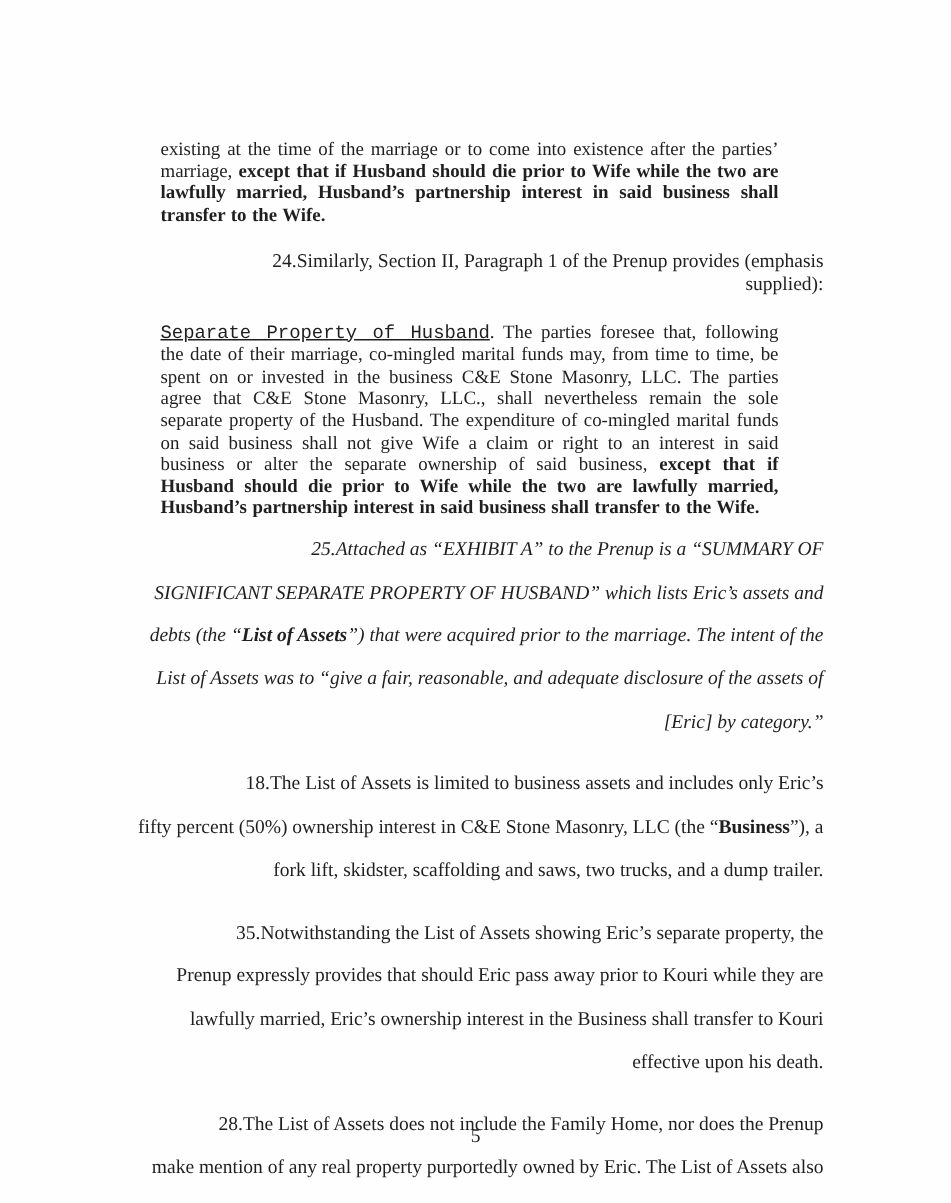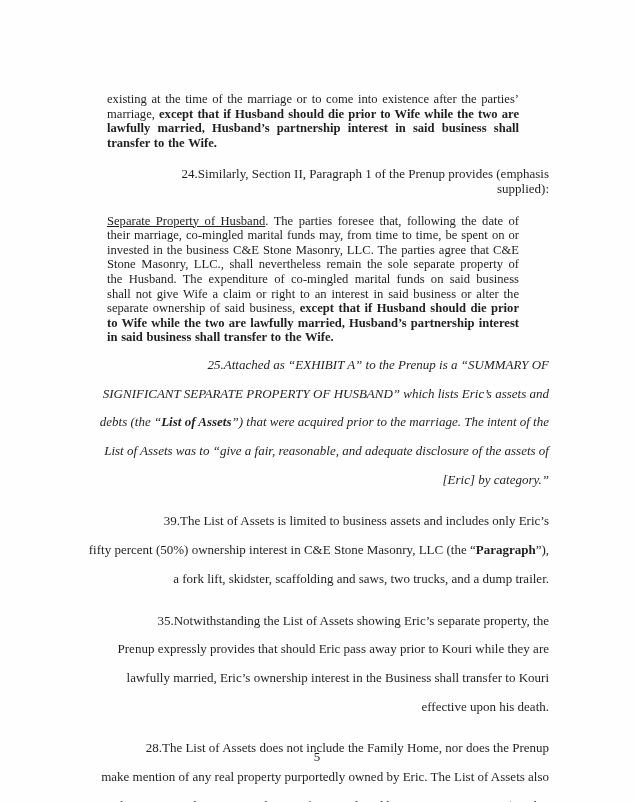--- a/index.html
+++ b/index.html
@@ -44,21 +44,21 @@
     margin-top: 17px;
     margin-bottom: 17px;
   }
   .numbered-para.first-body { margin-top: 6px; font-style: italic; }
   .para-num {
     display: inline-block;
     width: 45px;
     text-indent: 0;
   }
   .bold { font-weight: bold; }
-  .underline { text-decoration: underline; }
+  .underline { text-decoration: underline; font-family: Liberation Mono, monospace; }
   .footer-page-number {
     position: absolute;
     top: 749px;
     left: 0;
     width: 100%;
     text-align: center;
     font-size: 13px;
     line-height: 15px;
   }
 </style>
@@ -69,21 +69,21 @@
   <div class="content">
 
     <p class="blockquote"><span>existing at the time of the marriage or to come into existence after the parties’ marriage, </span><span class="bold">except that if Husband should die prior to Wife while the two are lawfully married, Husband’s partnership interest in said business shall transfer to the Wife.</span></p>
 
     <p class="numbered-para single"><span class="para-num">24.</span><span>Similarly, Section II, Paragraph 1 of the Prenup provides (emphasis supplied):</span></p>
 
     <p class="blockquote"><span class="underline">Separate Property of Husband</span><span>.  The parties foresee that, following the date of their marriage, co-mingled marital funds may, from time to time, be spent on or invested in the business C&amp;E Stone Masonry, LLC.  The parties agree that C&amp;E Stone Masonry, LLC., shall nevertheless remain the sole separate property of the Husband.  The expenditure of co-mingled marital funds on said business shall not give Wife a claim or right to an interest in said business or alter the separate ownership of said business, </span><span class="bold">except that if Husband should die prior to Wife while the two are lawfully married, Husband’s partnership interest in said business shall transfer to the Wife.</span></p>
 
     <p class="numbered-para first-body"><span class="para-num">25.</span><span>Attached as “EXHIBIT A” to the Prenup is a “SUMMARY OF SIGNIFICANT SEPARATE PROPERTY OF HUSBAND” which lists Eric’s assets and debts (the “</span><span class="bold">List of Assets</span><span>”) that were acquired prior to the marriage.  The intent of the List of Assets was to “give a fair, reasonable, and adequate disclosure of the assets of [Eric] by category.”</span></p>
 
-    <p class="numbered-para"><span class="para-num">39.</span><span>The List of Assets is limited to business assets and includes only Eric’s fifty percent (50%) ownership interest in C&amp;E Stone Masonry, LLC (the “</span><span class="bold">Paragraph</span><span>”), a fork lift, skidster, scaffolding and saws, two trucks, and a dump trailer.</span></p>
+    <p class="numbered-para"><span class="para-num">18.</span><span>The List of Assets is limited to business assets and includes only Eric’s fifty percent (50%) ownership interest in C&amp;E Stone Masonry, LLC (the “</span><span class="bold">Business</span><span>”), a fork lift, skidster, scaffolding and saws, two trucks, and a dump trailer.</span></p>
 
     <p class="numbered-para"><span class="para-num">35.</span><span>Notwithstanding the List of Assets showing Eric’s separate property, the Prenup expressly provides that should Eric pass away prior to Kouri while they are lawfully married, Eric’s ownership interest in the Business shall transfer to Kouri effective upon his death.</span></p>
 
     <p class="numbered-para"><span class="para-num">28.</span><span>The List of Assets does not include the Family Home, nor does the Prenup make mention of any real property purportedly owned by Eric.  The List of Assets also limits personal property to the specific items listed by Eric in EXHIBIT A (i.e., his interest in the Business and in certain personal property assets related to the Business).</span></p>
 
   </div>
 
   <div class="footer-page-number">5</div>
 </div>
 

